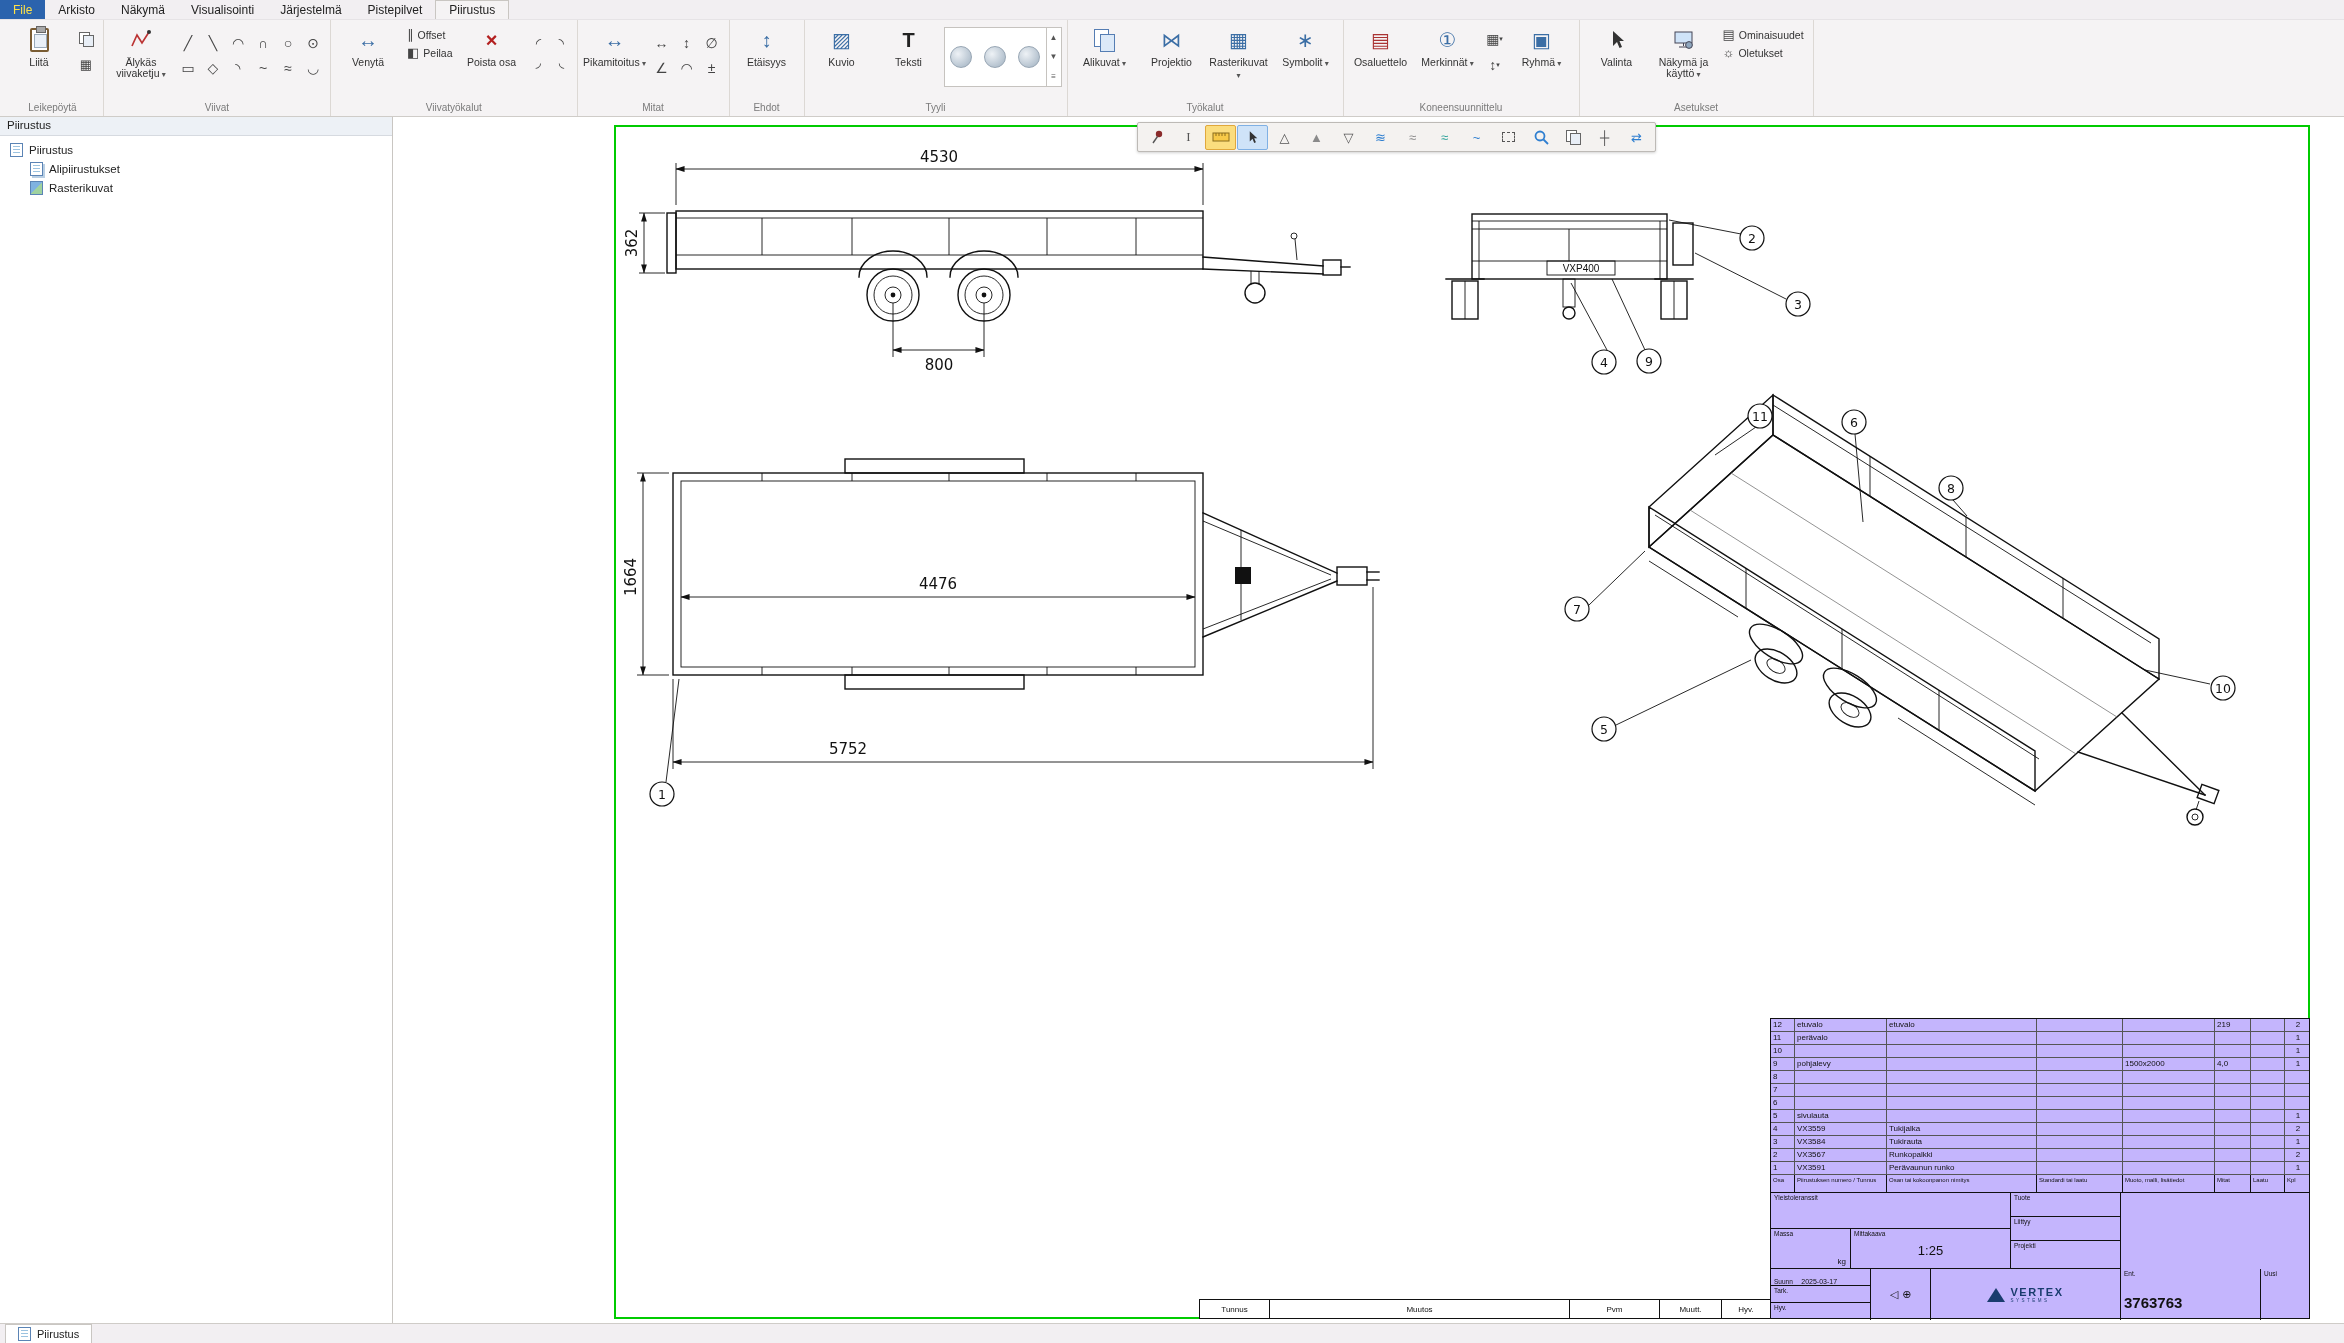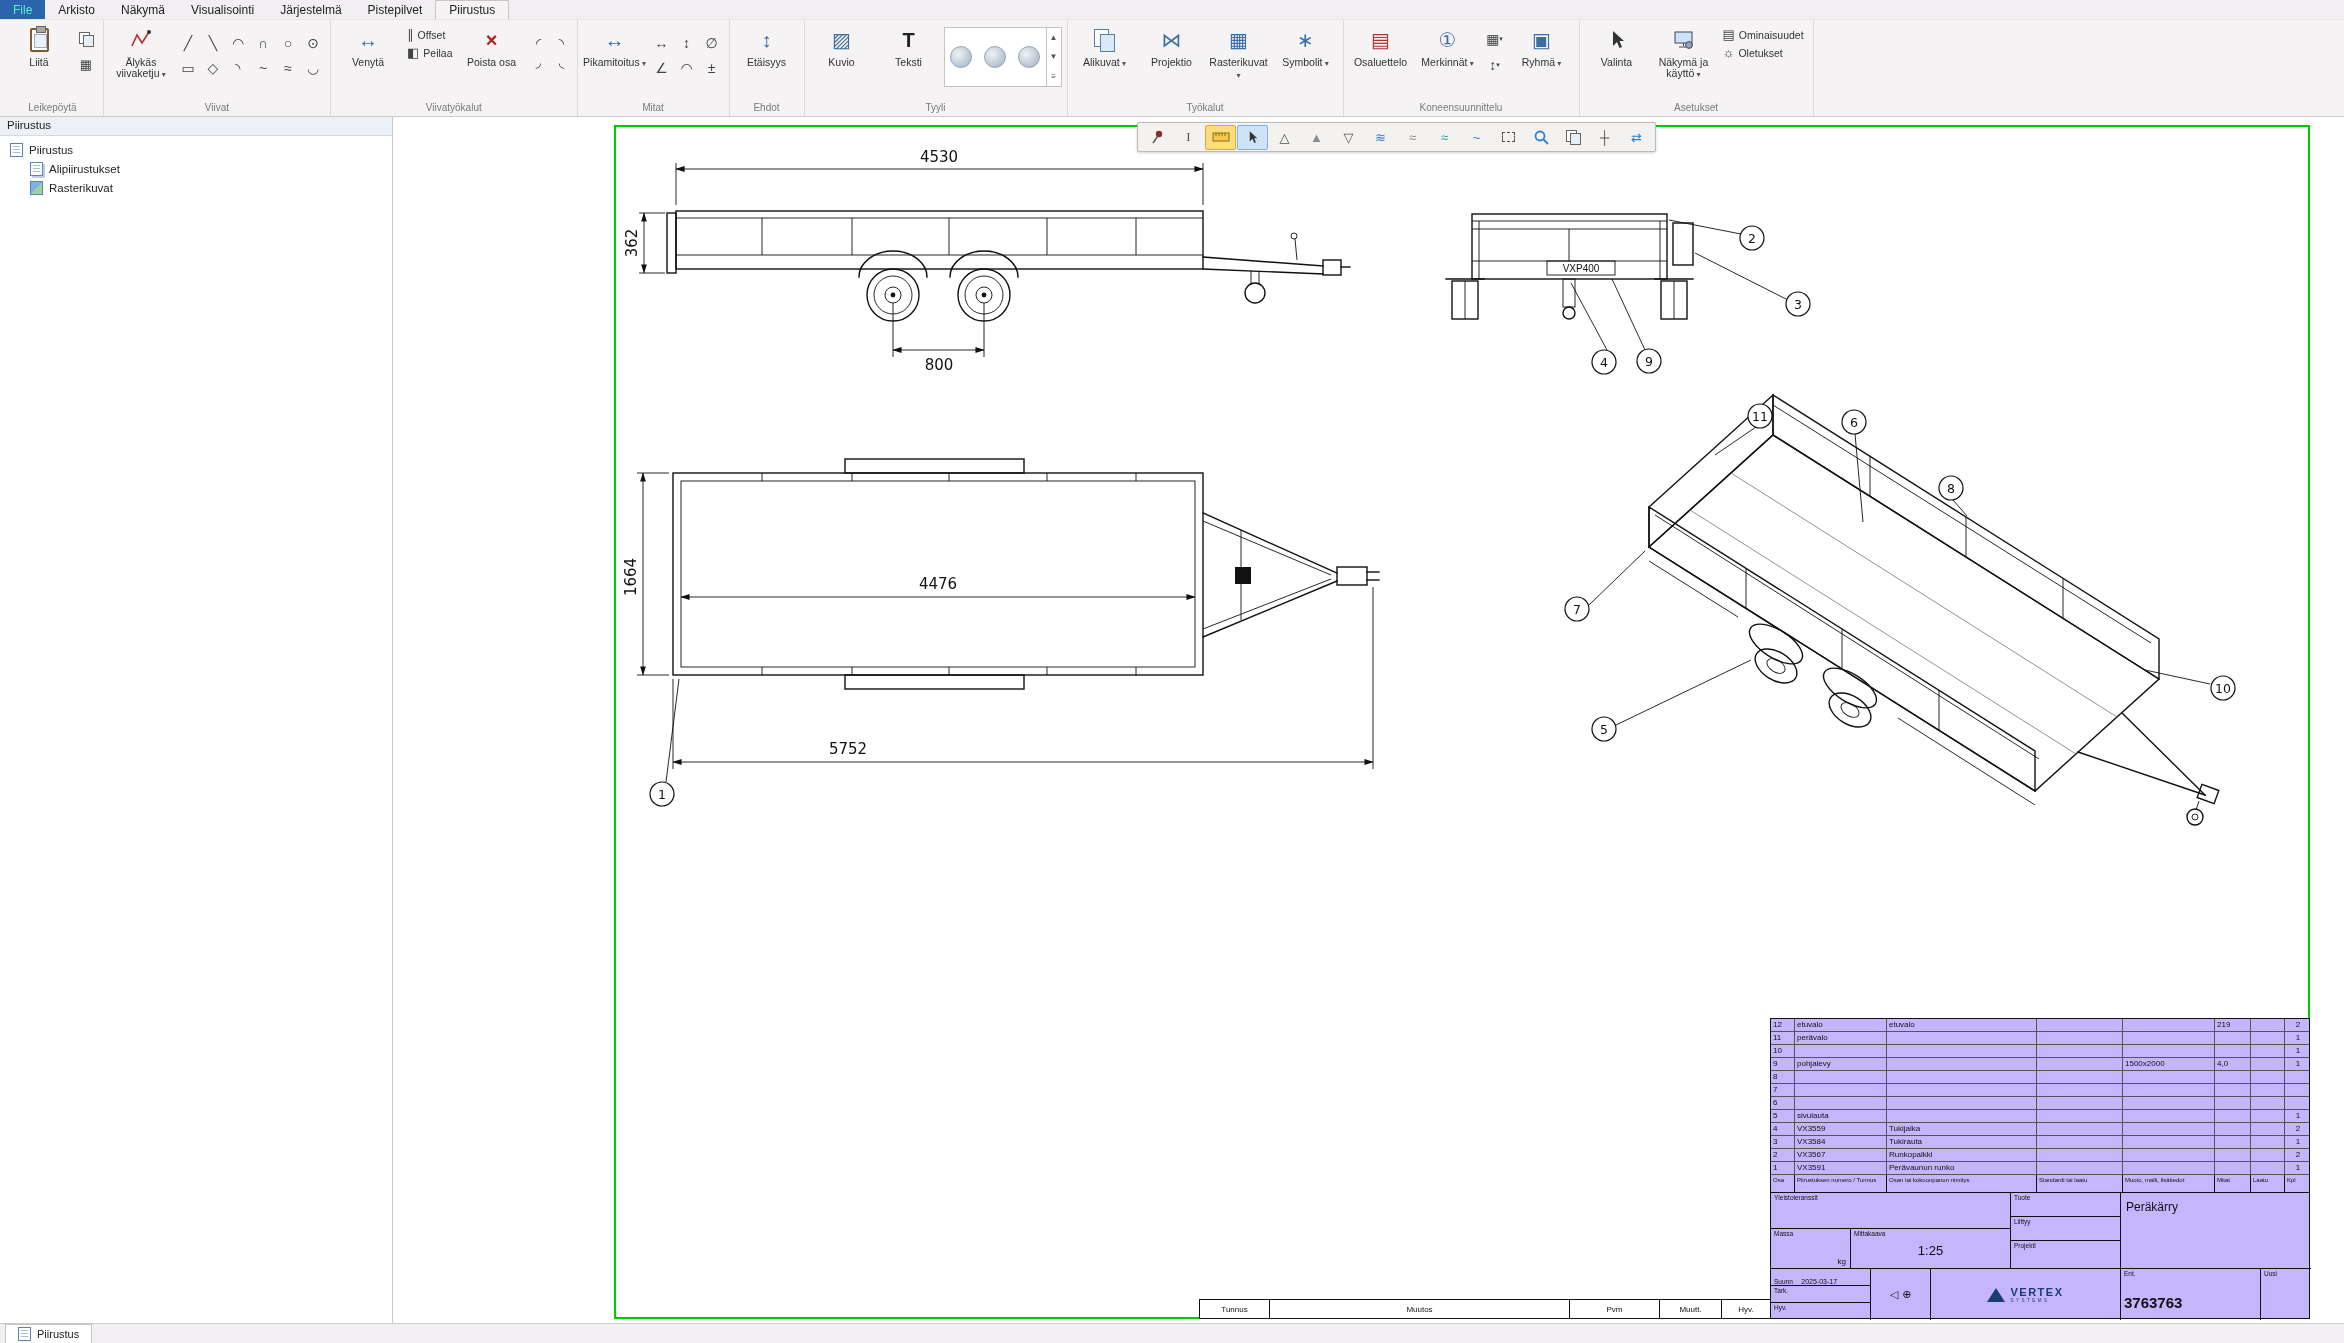--- a/index.html
+++ b/index.html
@@ -3,21 +3,21 @@
 <meta charset="utf-8">
 <style>
   html,body{margin:0;padding:0;background:#9a9a9a;}
   *{box-sizing:border-box;}
   .window{position:relative;width:2344px;height:1343px;background:#fff;
           font-family:"Liberation Sans","DejaVu Sans",sans-serif;color:#222;overflow:hidden;}
 
   
   .menubar{height:20px;background:#f2eff2;display:flex;align-items:stretch;font-size:12px;border-bottom:1px solid #e6e3e6;}
   .mtab{padding:0 13px;display:flex;align-items:center;}
-  .mtab.file{background:#2b63ad;color:#5eead4;}
+  .mtab.file{background:#2b63ad;color:#fde047;}
   .mtab.active{background:#f5f3f4;border:1px solid #c9c6c2;border-bottom:none;}
 
   
   .ribbon{height:97px;background:#f5f3f4;border-bottom:1px solid #cfccc8;display:flex;align-items:stretch;padding:0 2px;}
   .rgroup{display:flex;flex-direction:column;border-right:1px solid #dcd8d4;padding:1px 5px 0;}
   .rgc{flex:1;display:flex;align-items:flex-start;gap:3px;}
   .rgl{height:15px;font-size:10px;color:#7a7a7a;text-align:center;line-height:14px;}
   .rbtn-big{width:64px;min-height:76px;display:flex;flex-direction:column;align-items:center;padding-top:4px;
             font-size:10.5px;color:#333;text-align:center;border-radius:2px;}
   .rbtn-big .lbl{line-height:11px;margin-top:2px;}
@@ -728,23 +728,20 @@
           </div>
         </div>
 
         <div class="tb-info">
           <div class="tbc" style="left:0;top:0;width:240px;height:36px;">
             <span class="cl">Yleistoleranssit</span>
           </div>
           <div class="tbc" style="left:240px;top:0;width:110px;height:24px;">
             <span class="cl">Tuote</span>
           </div>
-          <div class="tbc no-r" style="left:350px;top:0;width:190px;height:76px;">
-            <div class="title-v">Peräkärry</div>
-          </div>
           <div class="tbc" style="left:240px;top:24px;width:110px;height:24px;">
             <span class="cl">Liittyy</span>
           </div>
           <div class="tbc" style="left:240px;top:48px;width:110px;height:28px;">
             <span class="cl">Projekti</span>
           </div>
           <div class="tbc" style="left:0;top:36px;width:80px;height:40px;">
             <span class="cl">Massa</span>
             <span class="kg-v">kg</span>
           </div>

